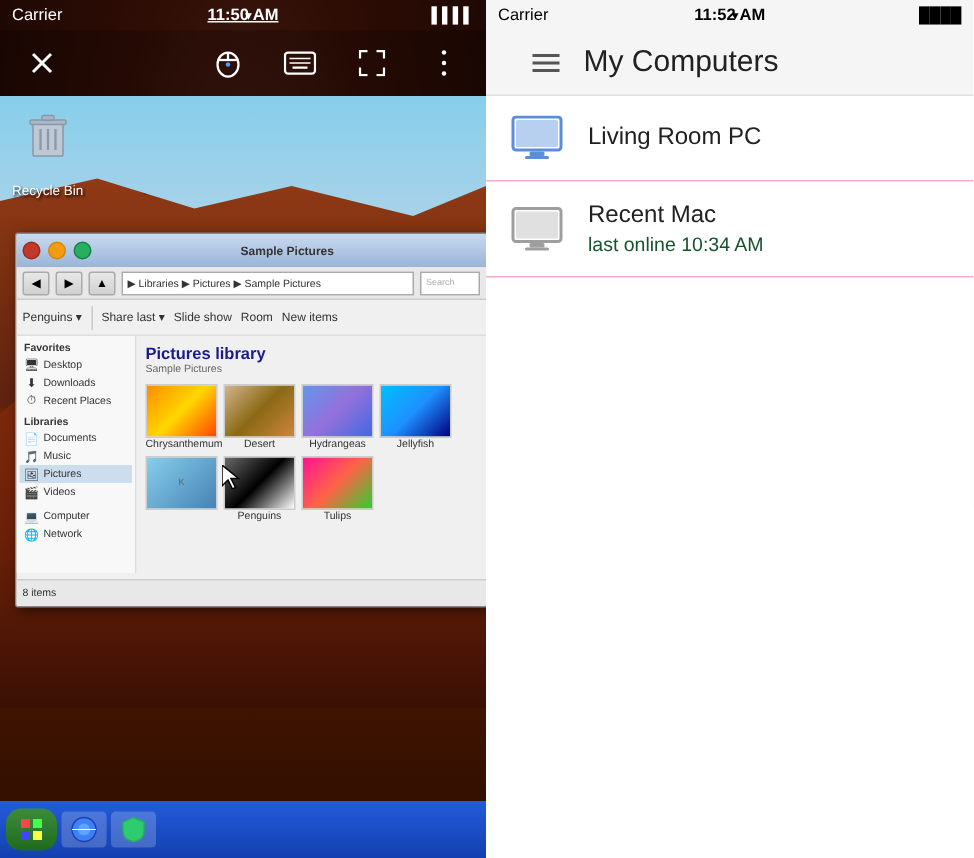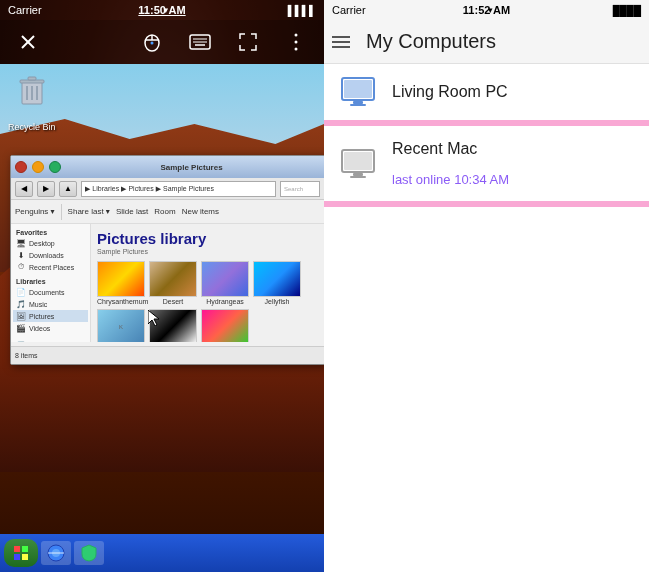--- a/index.html
+++ b/index.html
@@ -122,21 +122,21 @@
       background: linear-gradient(180deg, #8B3010 0%, #6B2008 60%, #3A1005 100%);
       clip-path: polygon(0 30%, 10% 20%, 25% 35%, 40% 15%, 60% 30%, 75% 18%, 90% 28%, 100% 20%, 100% 100%, 0 100%);
     }
 
     
     .explorer-window {
       position: absolute;
       top: 155px;
       left: 10px;
       width: 315px;
-      height: 210px;
+      height: 250px;
       background: #f0f0f0;
       border: 1px solid #888;
       box-shadow: 2px 2px 8px rgba(0,0,0,0.5);
       border-radius: 2px;
       overflow: hidden;
       z-index: 5;
     }
 
     .explorer-titlebar {
       height: 22px;
@@ -241,21 +241,21 @@
       font-size: 8px;
     }
 
     .explorer-main {
       flex: 1;
       padding: 6px;
       overflow: hidden;
     }
 
     .library-title {
-      font-size: 15px;
+      font-size: 11px;
       font-weight: 600;
       color: #1a1a8c;
       margin-bottom: 1px;
     }
 
     .library-sub {
       font-size: 7px;
       color: #666;
       margin-bottom: 6px;
     }
@@ -439,21 +439,21 @@
     .right-status-bar .right-icons span {
       font-size: 10px;
       color: #000;
     }
 
     .right-header {
       height: 44px;
       background: #f5f5f5;
       display: flex;
       align-items: center;
-      padding: 0 8px;
+      padding: 0 31px;
       gap: 16px;
       border-bottom: 1px solid #e0e0e0;
     }
 
     .hamburger {
       display: flex;
       flex-direction: column;
       gap: 3px;
       cursor: pointer;
     }
@@ -474,21 +474,21 @@
     .computer-list {
       flex: 1;
       overflow-y: auto;
       background: white;
     }
 
     .computer-item {
       display: flex;
       align-items: center;
       padding: 14px 16px;
-      border-bottom: 6px solid #f9a8d4;
+      border-bottom: 1px solid #f9a8d4;
       gap: 16px;
       cursor: pointer;
       justify-content: space-between;
     }
 
     .computer-monitor-icon {
       width: 36px;
       height: 28px;
       display: flex;
       align-items: center;
@@ -501,22 +501,22 @@
     }
 
     .computer-name {
       font-size: 16px;
       color: #212121;
       font-weight: 400;
     }
 
     .computer-status {
       font-size: 13px;
-      color: #8b5cf6;
-      margin-top: 14px;
+      color: #14532d;
+      margin-top: 2px;
     }
   </style>
 </head>
 <body>
 
 <div class="left-panel">
 
   <div class="bg-rocks"></div>
   <div class="sky-area"></div>
   <div class="rock-mid"></div>
@@ -602,21 +602,21 @@
       <div class="nav-btn">▶</div>
       <div class="nav-btn">▲</div>
       <div class="address-bar">▶ Libraries ▶ Pictures ▶ Sample Pictures</div>
       <div style="width:40px;height:16px;background:white;border:1px solid #aaa;font-size:6px;padding:0 3px;display:flex;align-items:center;color:#aaa">Search</div>
     </div>
 
     <div class="explorer-toolbar">
       <span>Penguins ▾</span>
       <div class="toolbar-sep"></div>
       <span>Share last ▾</span>
-      <span>Slide last</span>
+      <span>Slide show</span>
       <span>Room</span>
       <span>New items</span>
     </div>
 
     <div class="explorer-body">
 
       <div class="explorer-sidebar">
         <div class="sidebar-section">
           <div class="sidebar-header">Favorites</div>
           <div class="sidebar-item">

